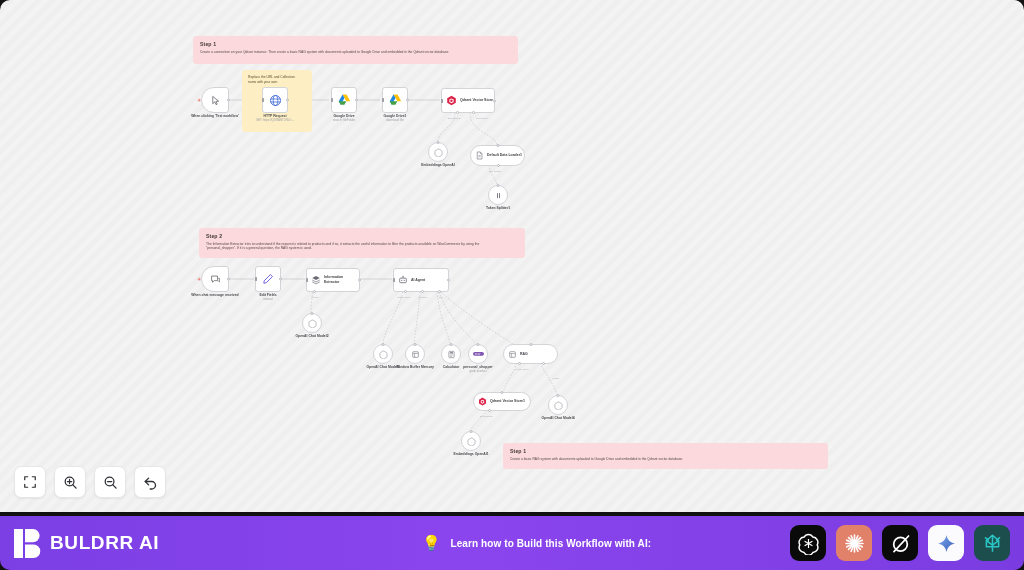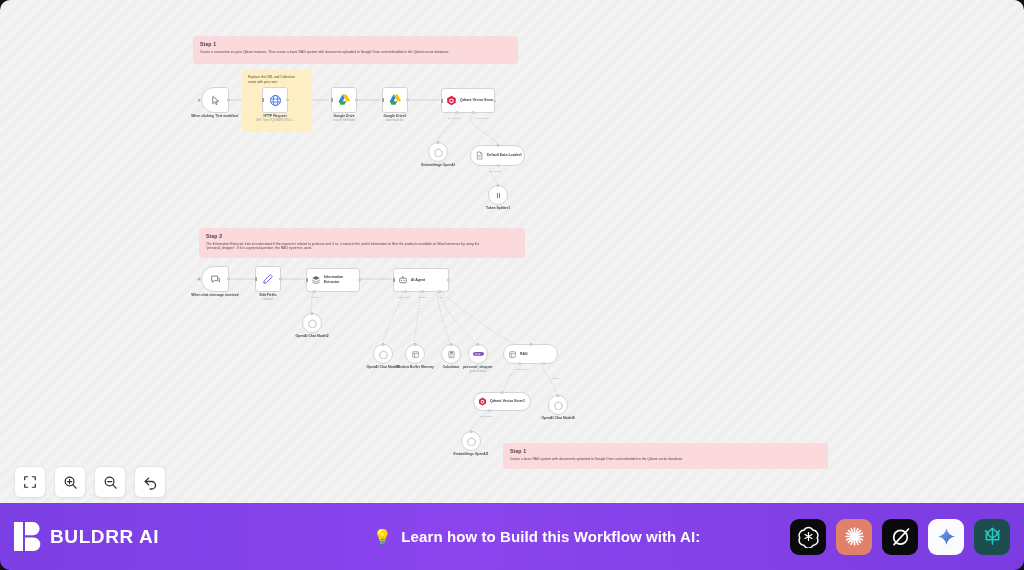--- a/index.html
+++ b/index.html
@@ -204,21 +204,21 @@
     justify-content: center;
     color: #2f3136;
     box-shadow: 0 1px 2px rgba(0,0,0,.06);
     cursor: pointer;
   }
 
   
   #footer {
     position: absolute;
     left: 0; bottom: 0;
-    width: 1024px; height: 67px;
+    width: 1024px; height: 54px;
     background: linear-gradient(90deg, #7b3fe4 0%, #8b45ee 45%, #7a3ce0 100%);
     border-radius: 0 0 10px 10px;
     display: flex;
     align-items: center;
     padding: 0 14px;
   }
   #brand {
     display: flex;
     align-items: center;
     gap: 9px;
@@ -236,21 +236,21 @@
   }
   #cta {
     flex: 1;
     display: flex;
     align-items: center;
     justify-content: center;
     gap: 9px;
   }
   #cta-text {
     color: #fff;
-    font-size: 15px;
+    font-size: 10px;
     font-weight: bold;
     letter-spacing: .1px;
   }
   #bulb { font-size: 15px; }
   #badges {
     display: flex;
     align-items: center;
     gap: 10px;
   }
   .badge {

